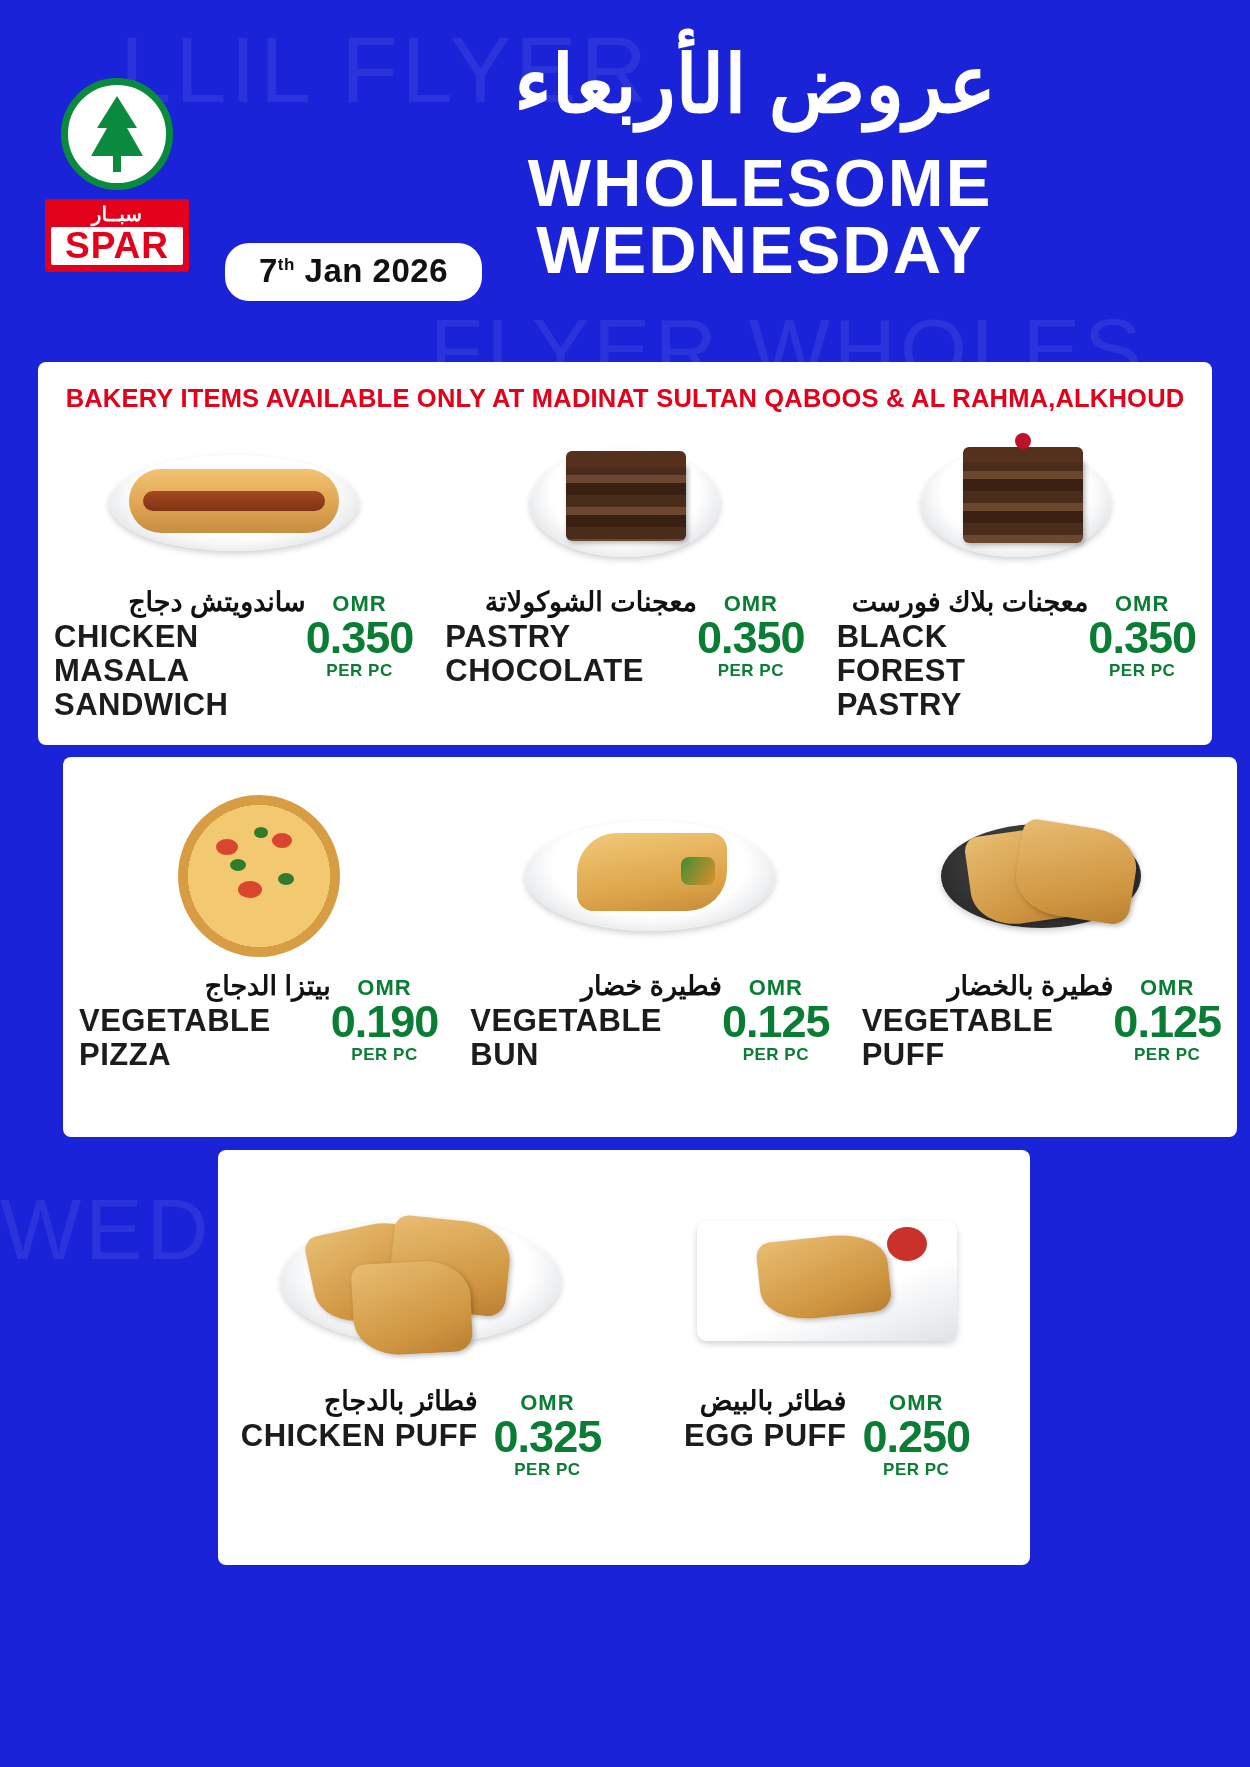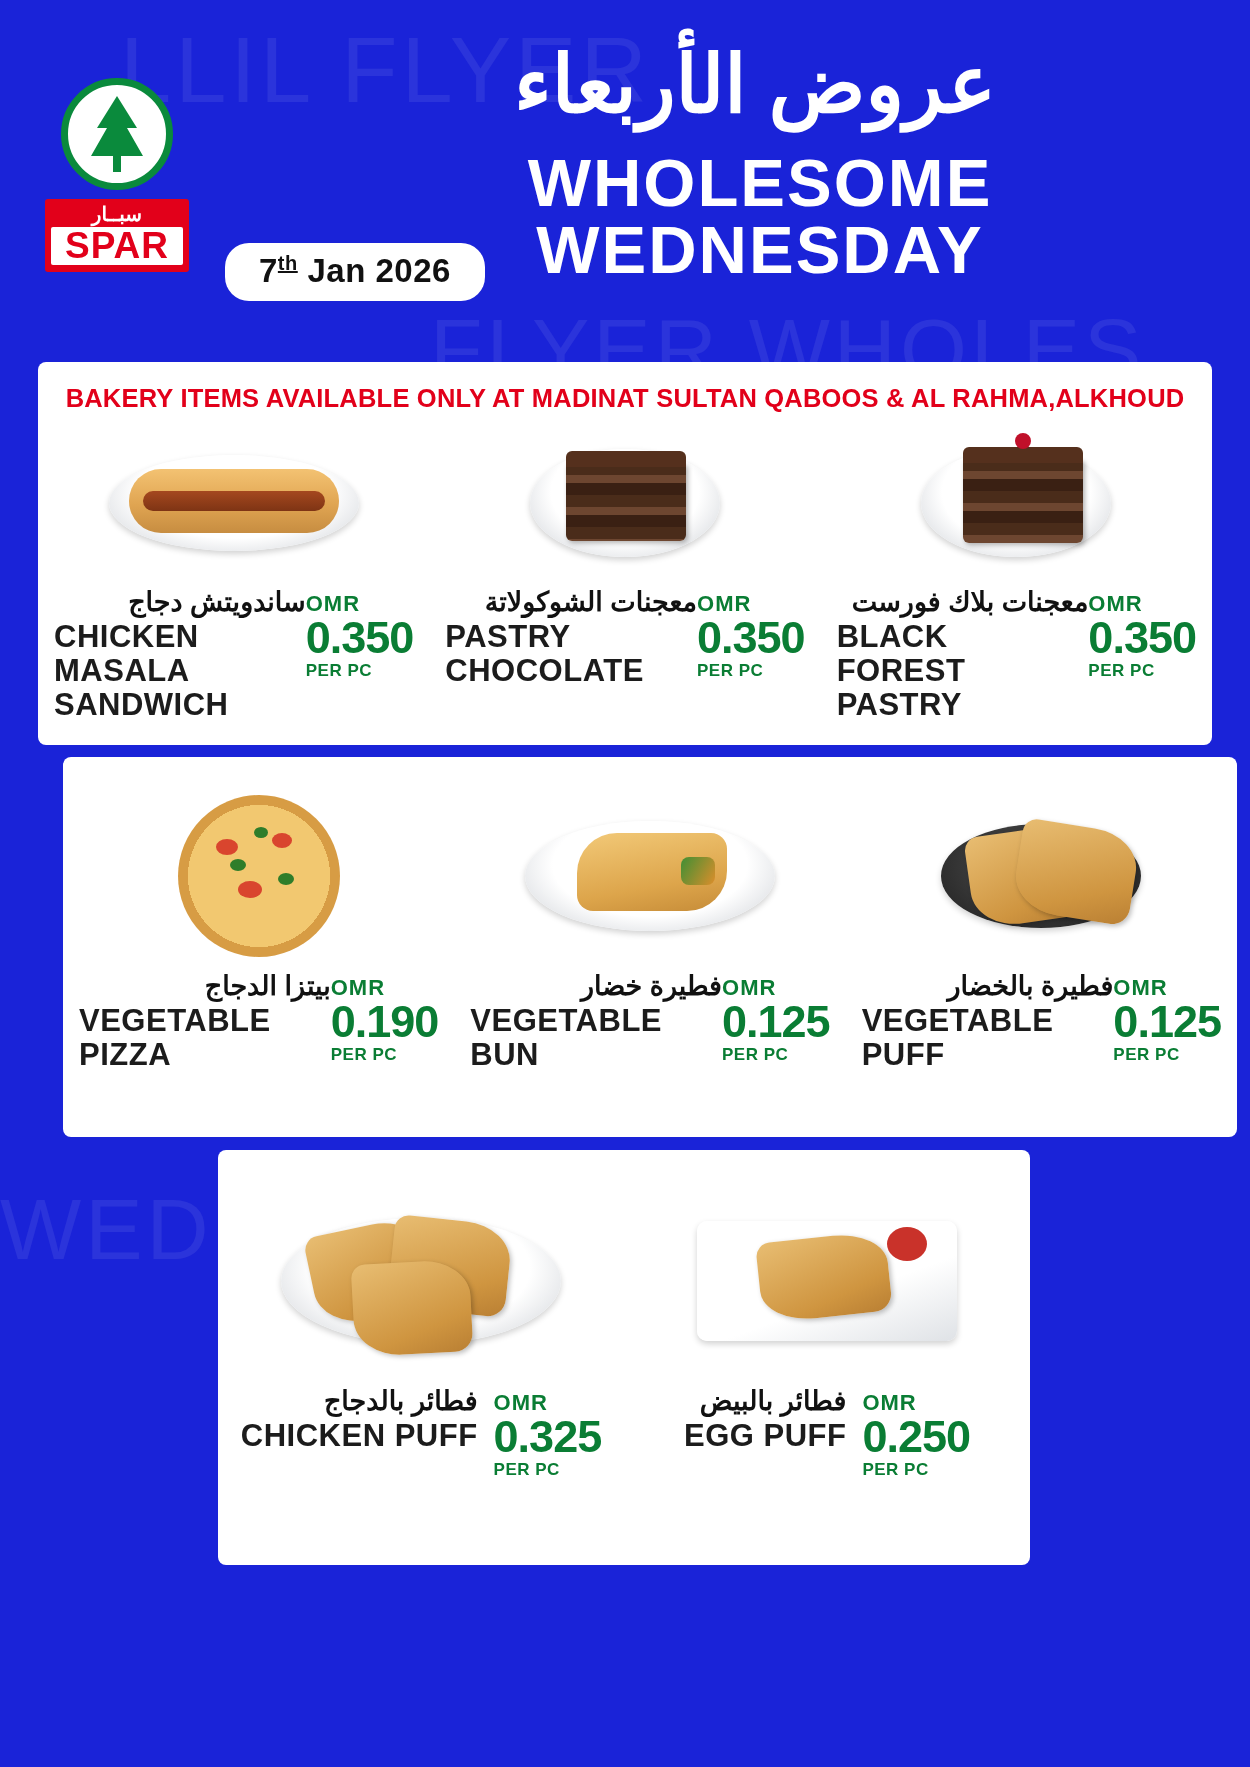--- a/index.html
+++ b/index.html
@@ -126,21 +126,21 @@
     left: 225px;
     top: 243px;
     background: #ffffff;
     color: #111111;
     font-size: 33px;
     font-weight: bold;
     border-radius: 24px;
     padding: 9px 34px 11px;
     letter-spacing: 0.5px;
   }
-  .date-pill sup { font-size: 20px; text-decoration: underline; }
+  .date-pill sup { font-size: 17px; }
 
   
   .card {
     background: #ffffff;
     border-radius: 8px;
     position: absolute;
   }
   #card1 { left: 38px; top: 362px;  width: 1174px; height: 383px; }
   #card2 { left: 38px; top: 757px;  width: 1174px; height: 380px; margin-left: 25px; }
   #card3 { left: 218px; top: 1150px; width: 812px;  height: 415px; }
@@ -186,21 +186,21 @@
   .name-en {
     font-size: 31px;
     font-weight: bold;
     color: #1c1c1c;
     letter-spacing: 0.5px;
     line-height: 1.1;
     margin-top: 3px;
   }
   .price {
     flex: 0 0 auto;
-    text-align: left;
+    text-align: center;
     color: #0a7d34;
     line-height: 1;
     padding-top: 6px;
   }
   .cur { font-size: 22px; font-weight: bold; letter-spacing: 1px; }
   .amt { font-size: 45px; font-weight: bold; letter-spacing: -1px; }
   .per { font-size: 17px; font-weight: bold; letter-spacing: 0.5px; margin-top: 2px; }
 
   
   .plate {

